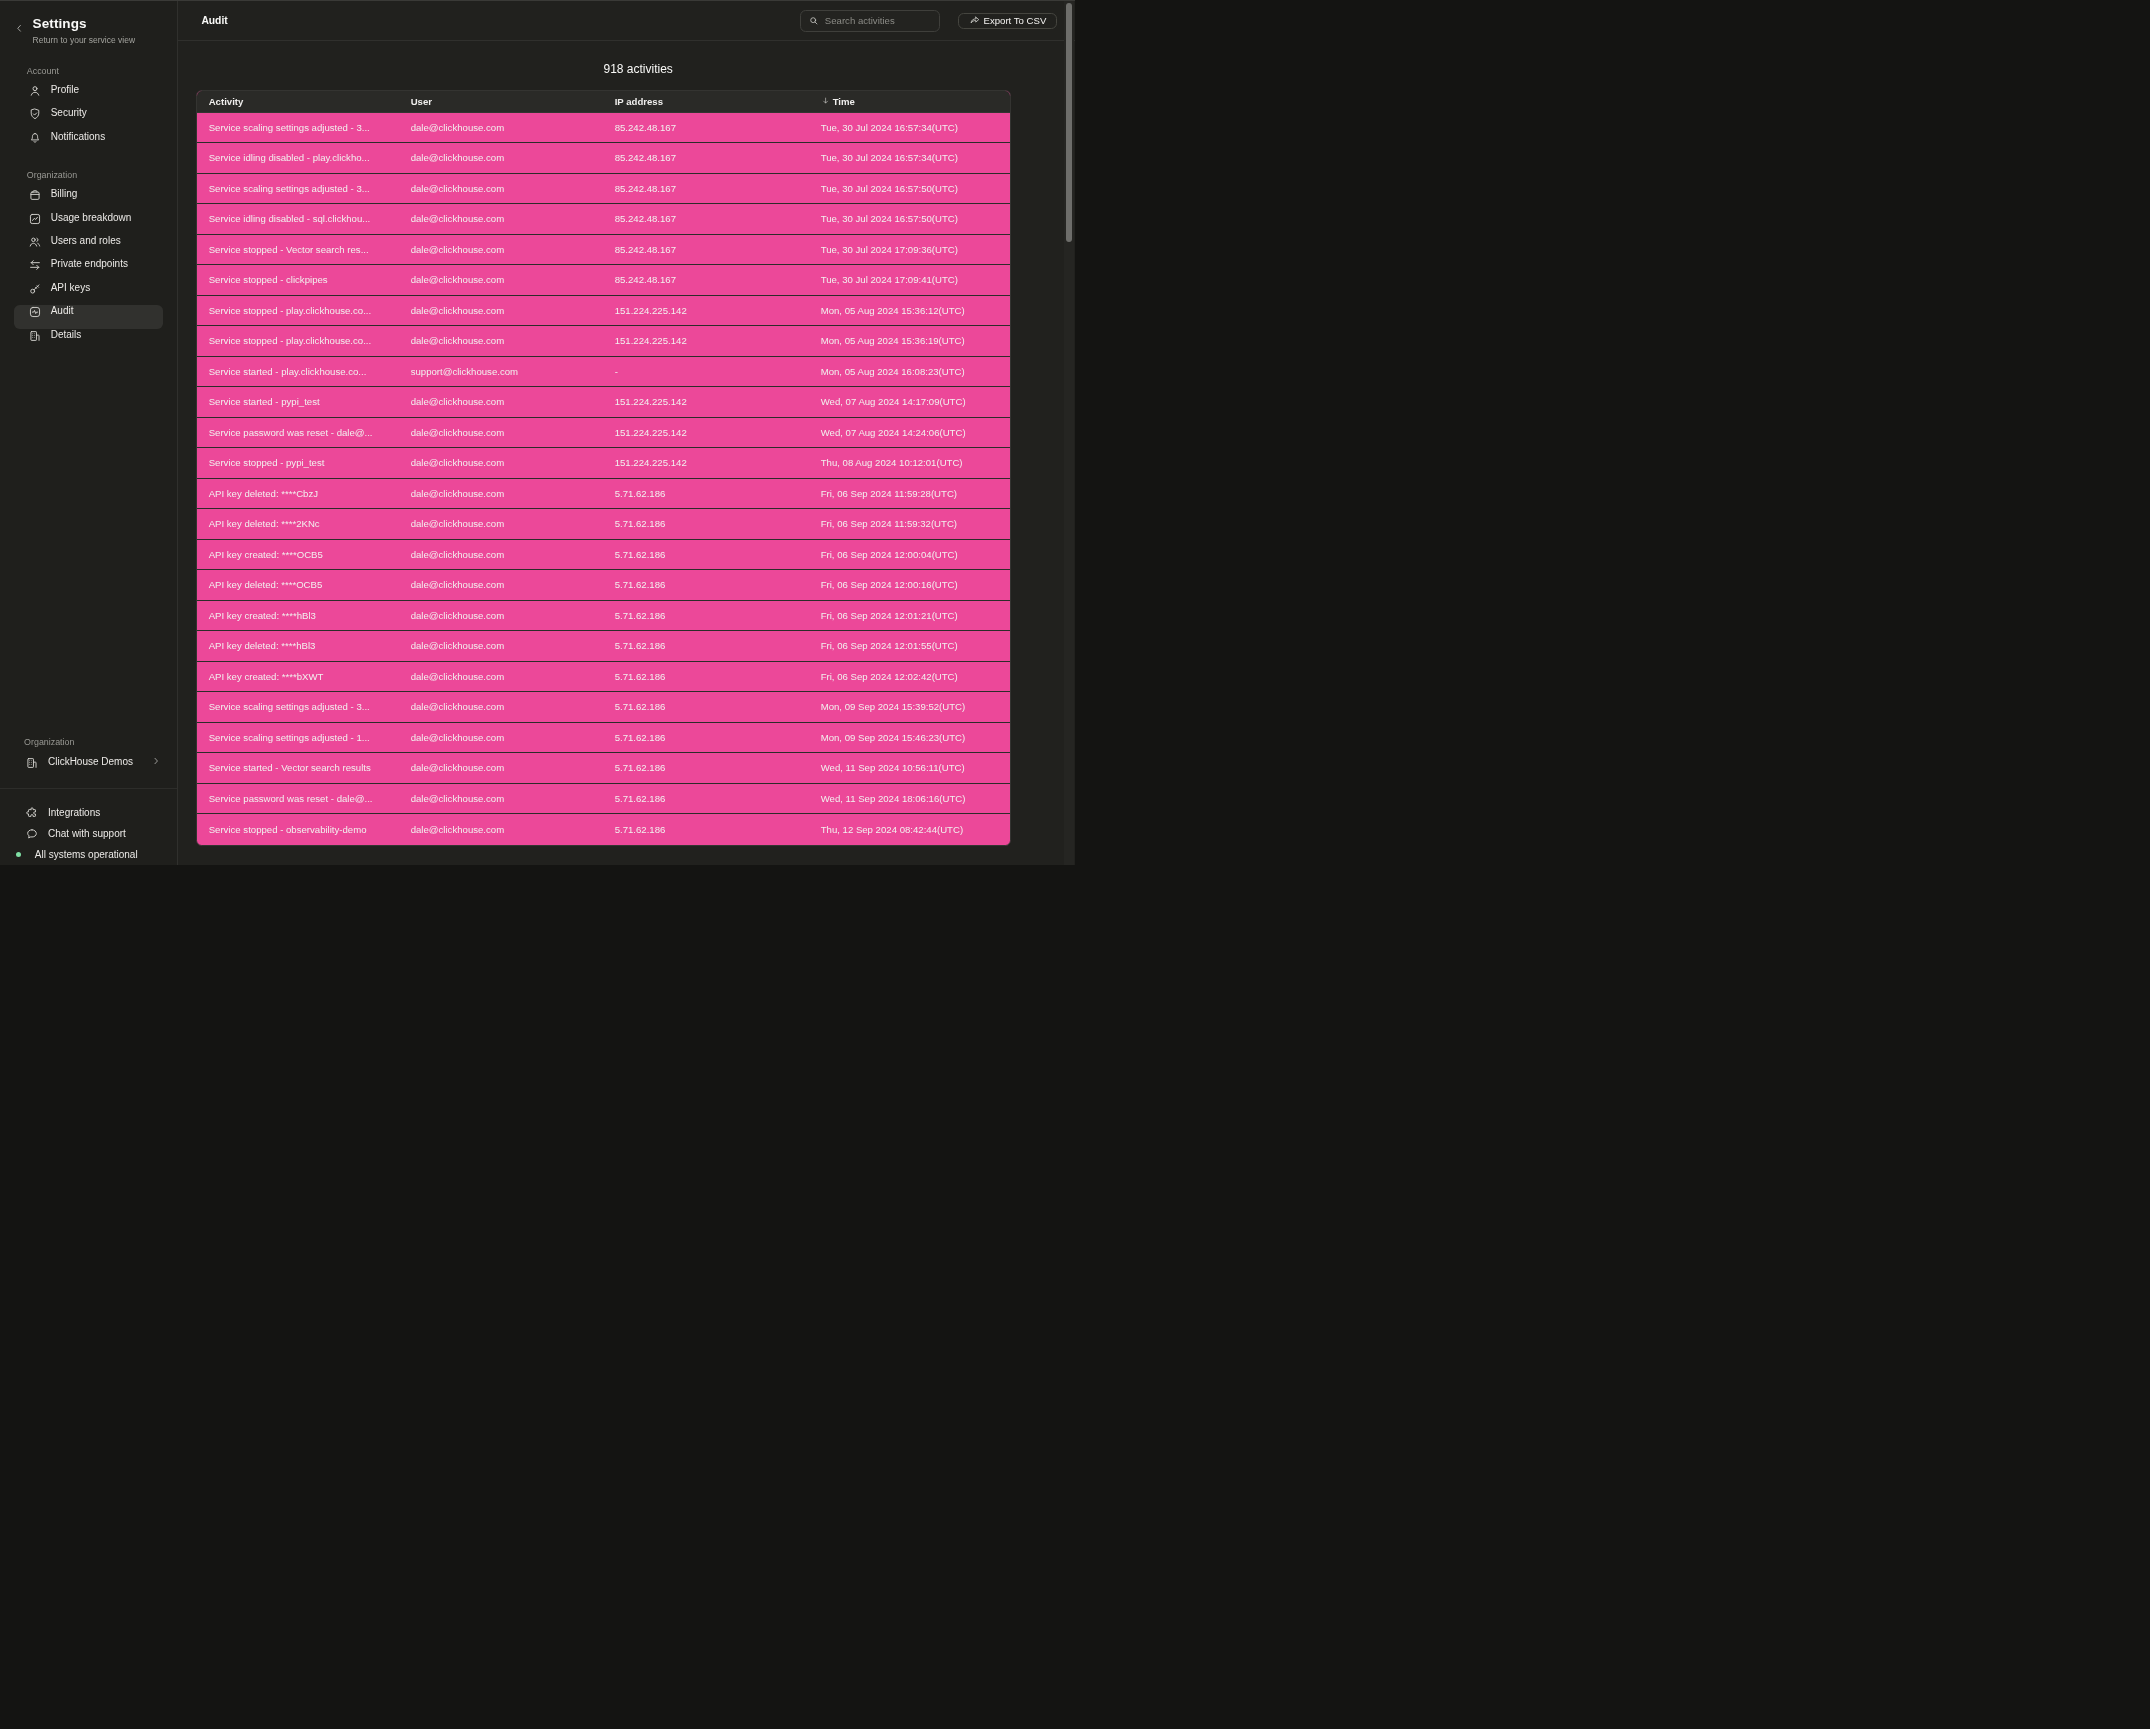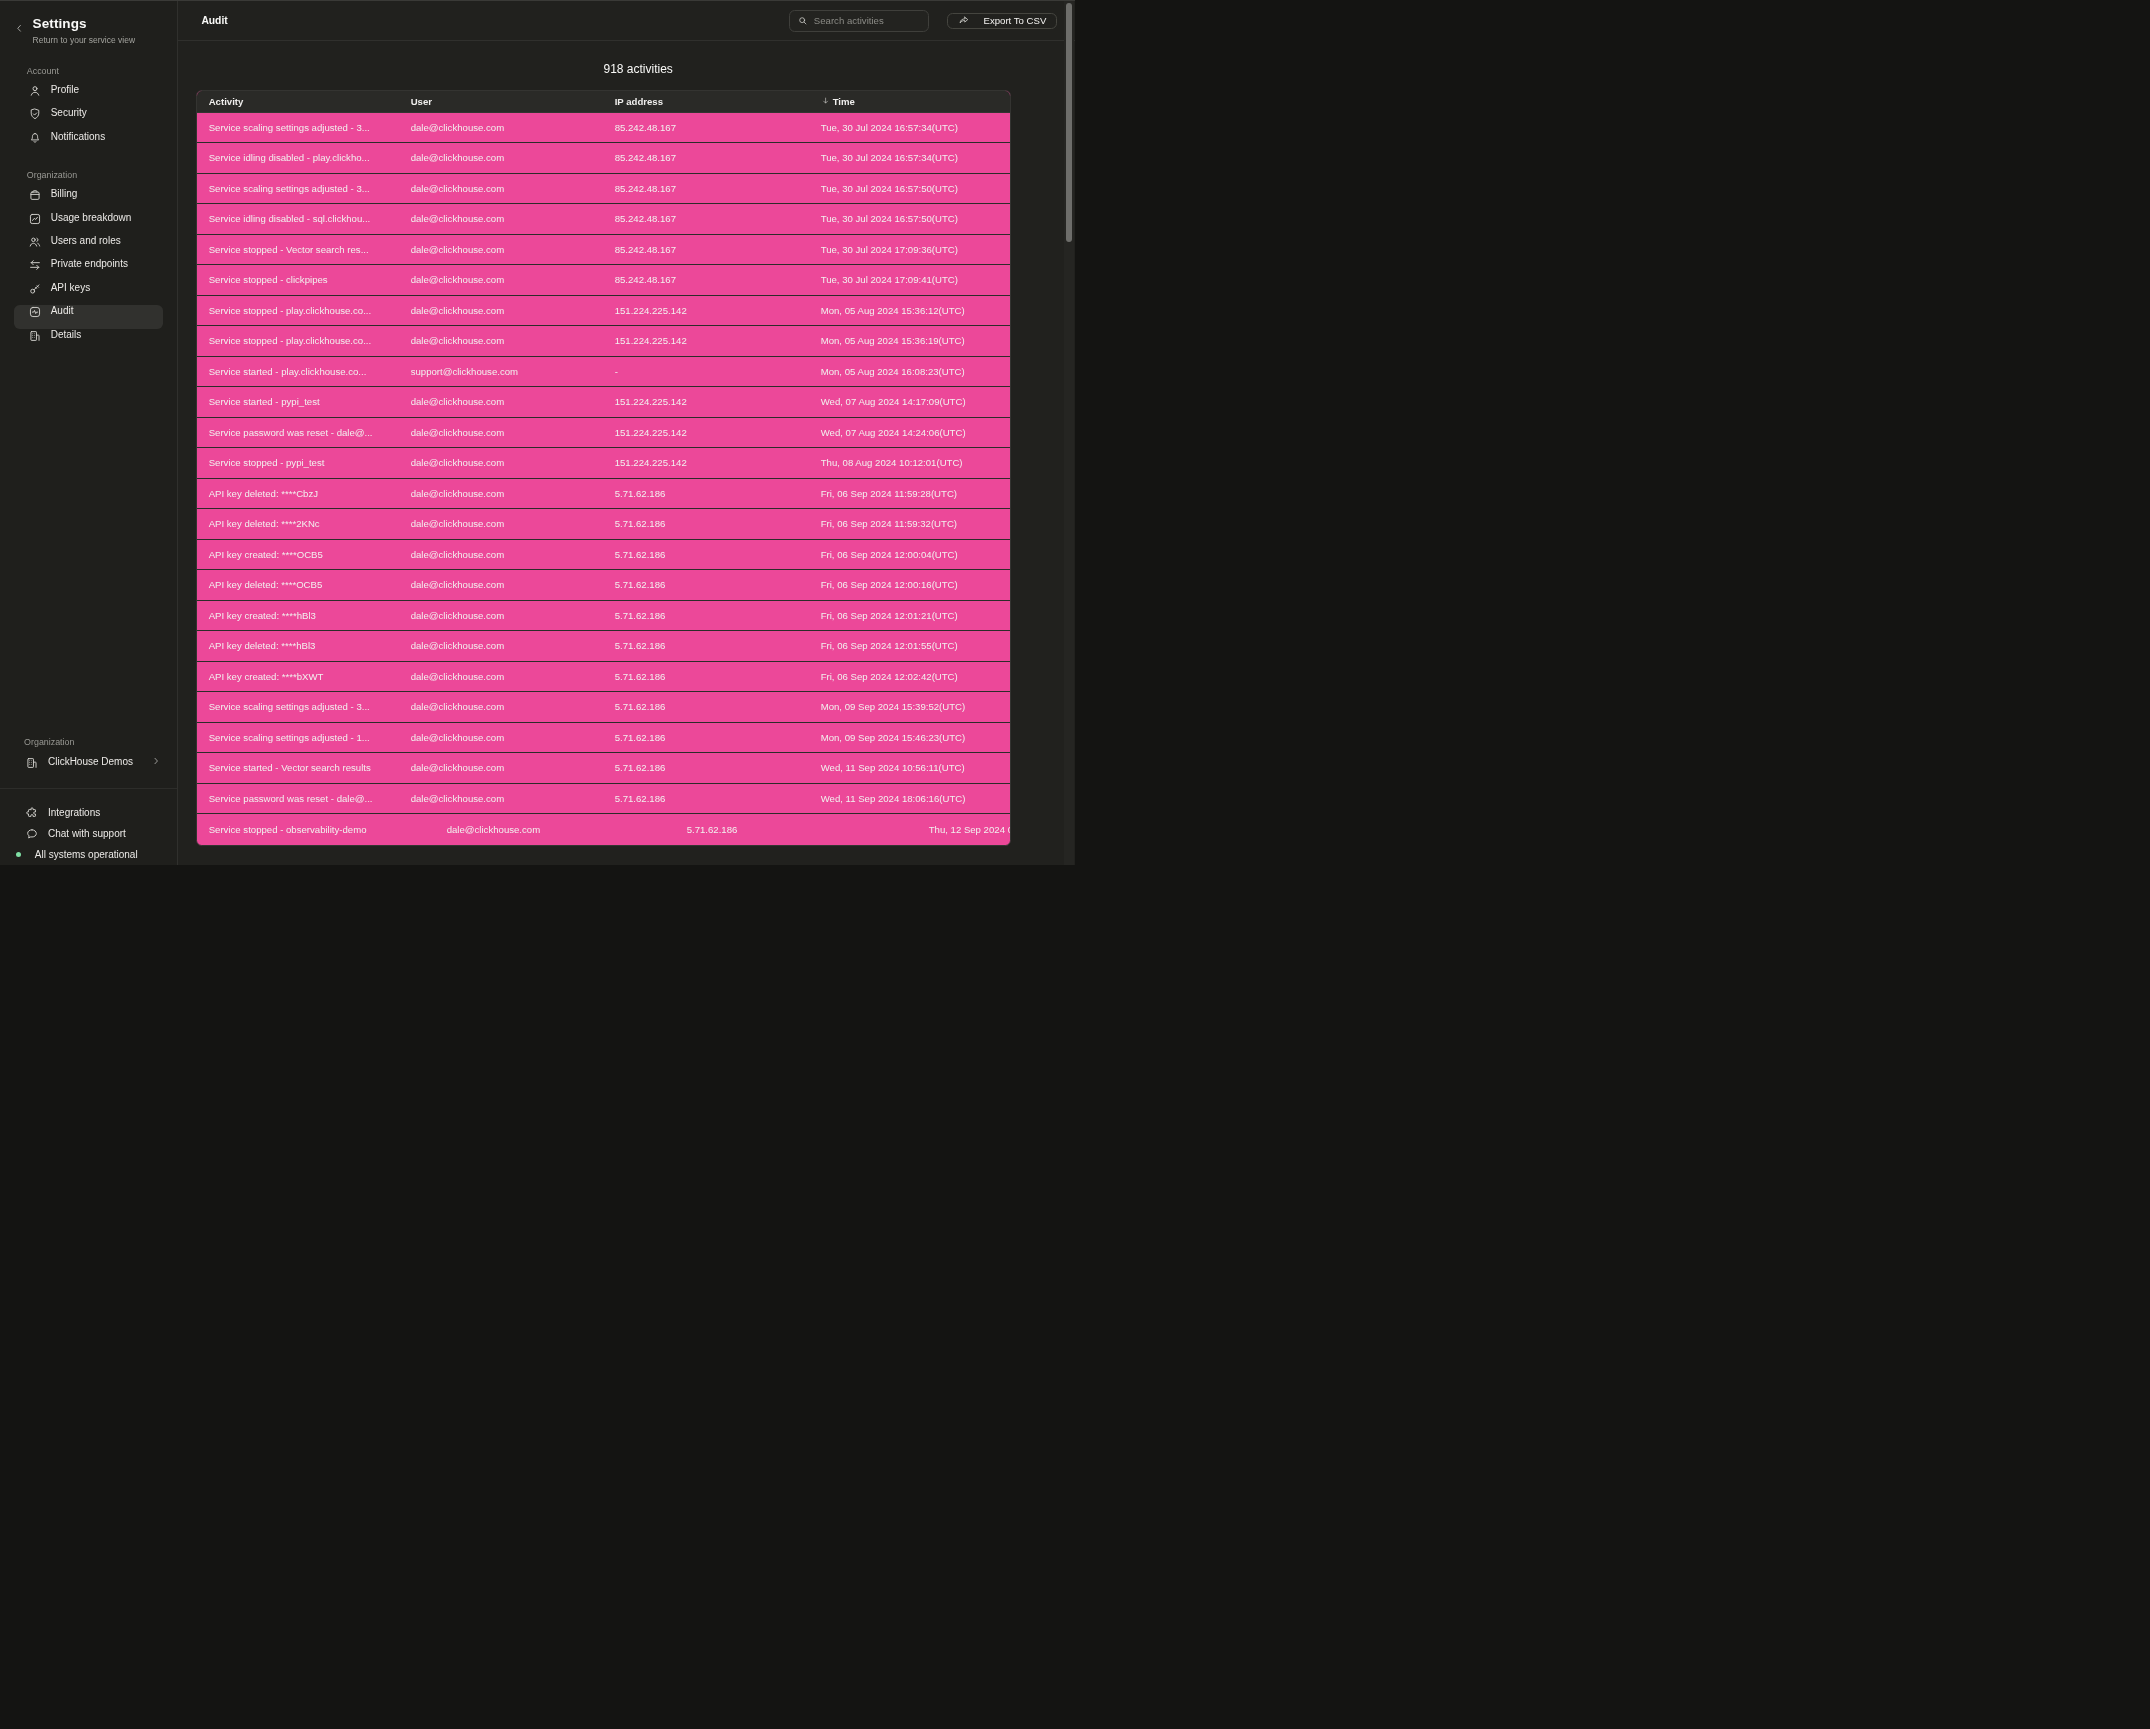--- a/index.html
+++ b/index.html
@@ -37,32 +37,32 @@
   
   .main { flex:1; display:flex; flex-direction:column; position:relative; background:#21211e; overflow:hidden; }
   .topbar { height:40px; min-height:40px; border-bottom:0.7px solid #30302d;
             display:flex; align-items:center; padding:0 17.7px 0 23.4px; }
   .topbar h2 { font-size:10.3px; font-weight:700; color:#fafaf8; margin-right:auto; }
   .search-box { display:flex; align-items:center; width:140px; height:22px; border:0.7px solid #3f3f3b;
                 border-radius:5.7px; background:#232320; padding:0 7px; }
   .search-box input { background:transparent; border:none; outline:none; color:#e8e6e3;
                       font-size:9.6px; width:100%; margin-left:5.7px; font-family:inherit; }
   .search-box input::placeholder { color:#8b8b86; }
-  .export-btn { display:flex; align-items:center; gap:14px; height:16px; margin-left:17.7px; padding:0 10px;
+  .export-btn { display:flex; align-items:center; gap:3px; height:16px; margin-left:17.7px; padding:0 10px;
                 border:0.7px solid #45453f; border-radius:5.7px; background:transparent; color:#f4f3f1;
                 font-size:9.6px; font-weight:500; cursor:pointer; font-family:inherit; }
   .content { flex:1; padding:21px 0 0 17.7px; }
   .count { font-size:12px; font-weight:400; color:#fafaf8; margin:0 0 13.5px 5.7px;text-align:center; }
   .table { width:815px; border:0.7px solid #343431; border-radius:5.7px; overflow:hidden; background:#ec4899; }
   .thead { display:grid; grid-template-columns:202px 204px 206px 1fr; height:22px; background:#2a2a27;
            border-bottom:0.7px solid #343431; align-items:center; }
   .th { font-size:9.6px; font-weight:700; color:#f0efed; padding-left:12px; display:flex; align-items:center; gap:2.8px; }
   .trow { display:grid; grid-template-columns:202px 204px 206px 1fr; height:30.5px; align-items:center;
           border-bottom:0.7px solid #2c2c29; cursor:pointer; }
-  .trow:last-child { border-bottom:none;gap:36px; }
+  .trow:last-child { border-bottom:none; }
   .td { font-size:9.6px; color:#f2f1ef; padding-left:12px; white-space:nowrap; overflow:hidden; }
   
   .scroll-track { position:absolute; top:0; right:1.4px; width:9.2px; height:100%; background:#252522; }
   .scroll-thumb { position:absolute; top:2.1px; left:1.4px; width:6.4px; height:239px; border-radius:3.5px; background:#6d6d6a; }
   svg { display:block; }
 </style>
 </head>
 <body>
 
 <div class="app">

